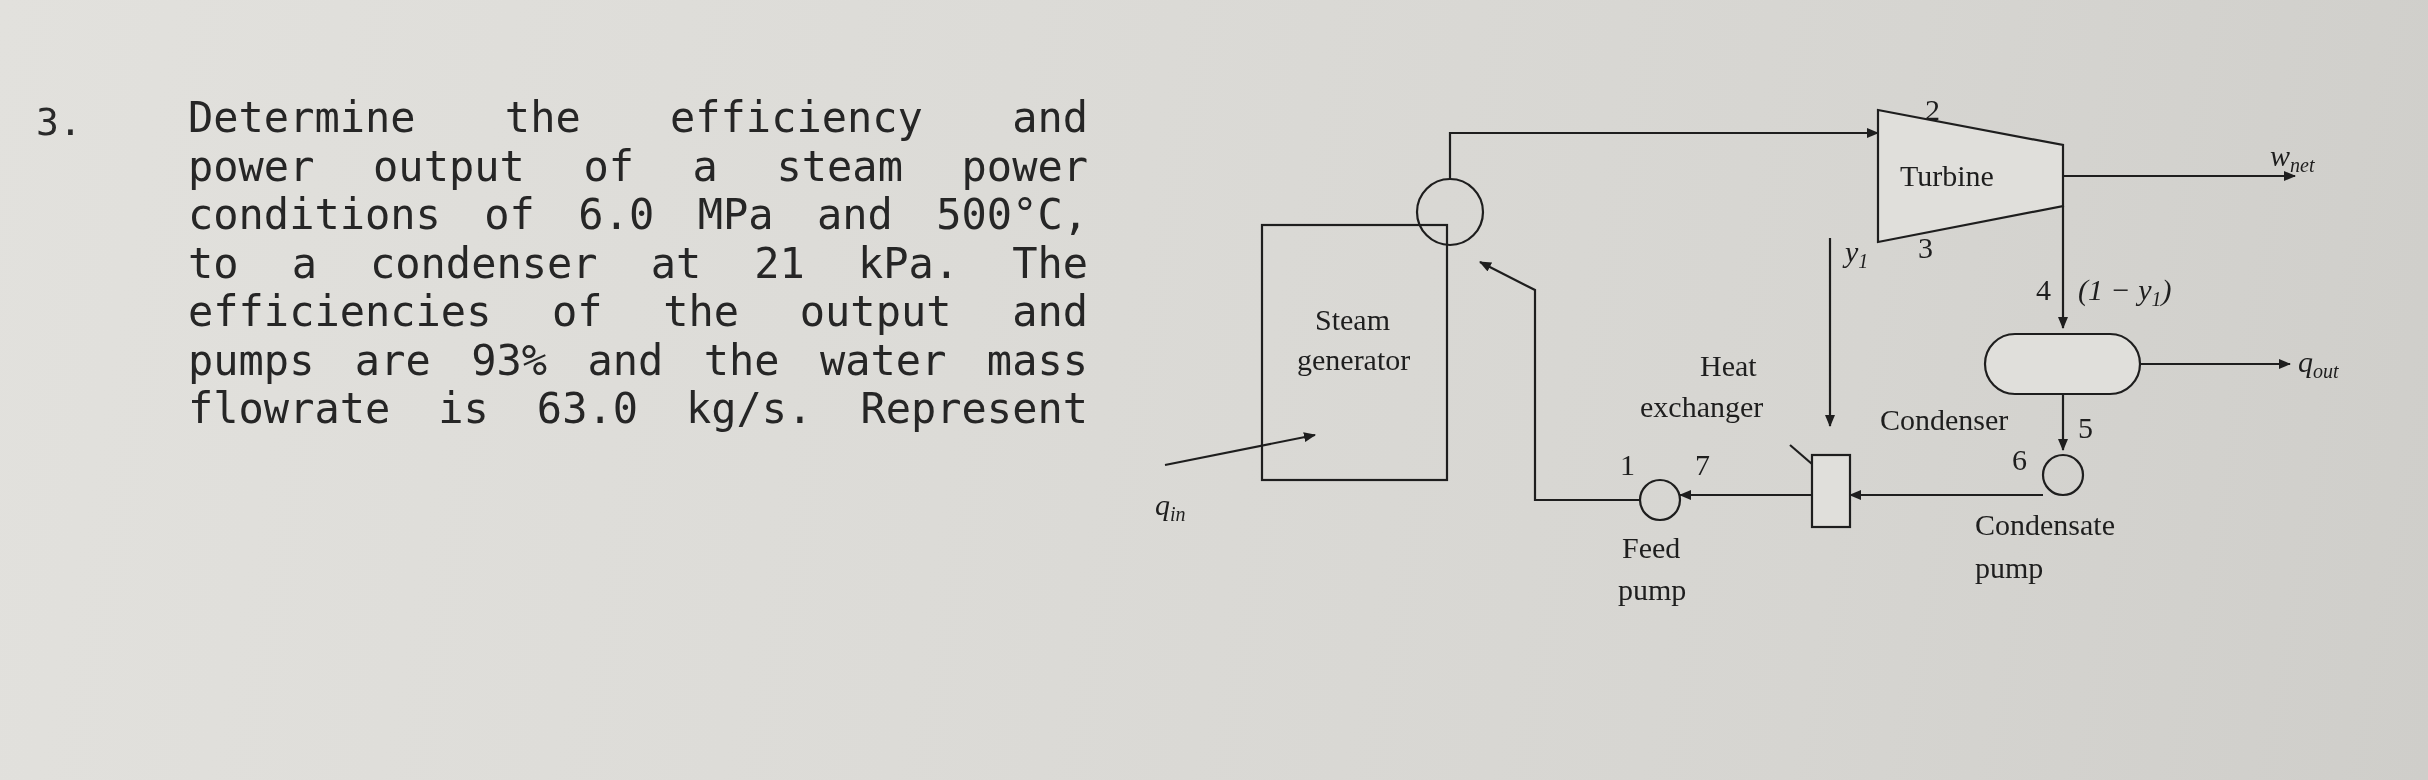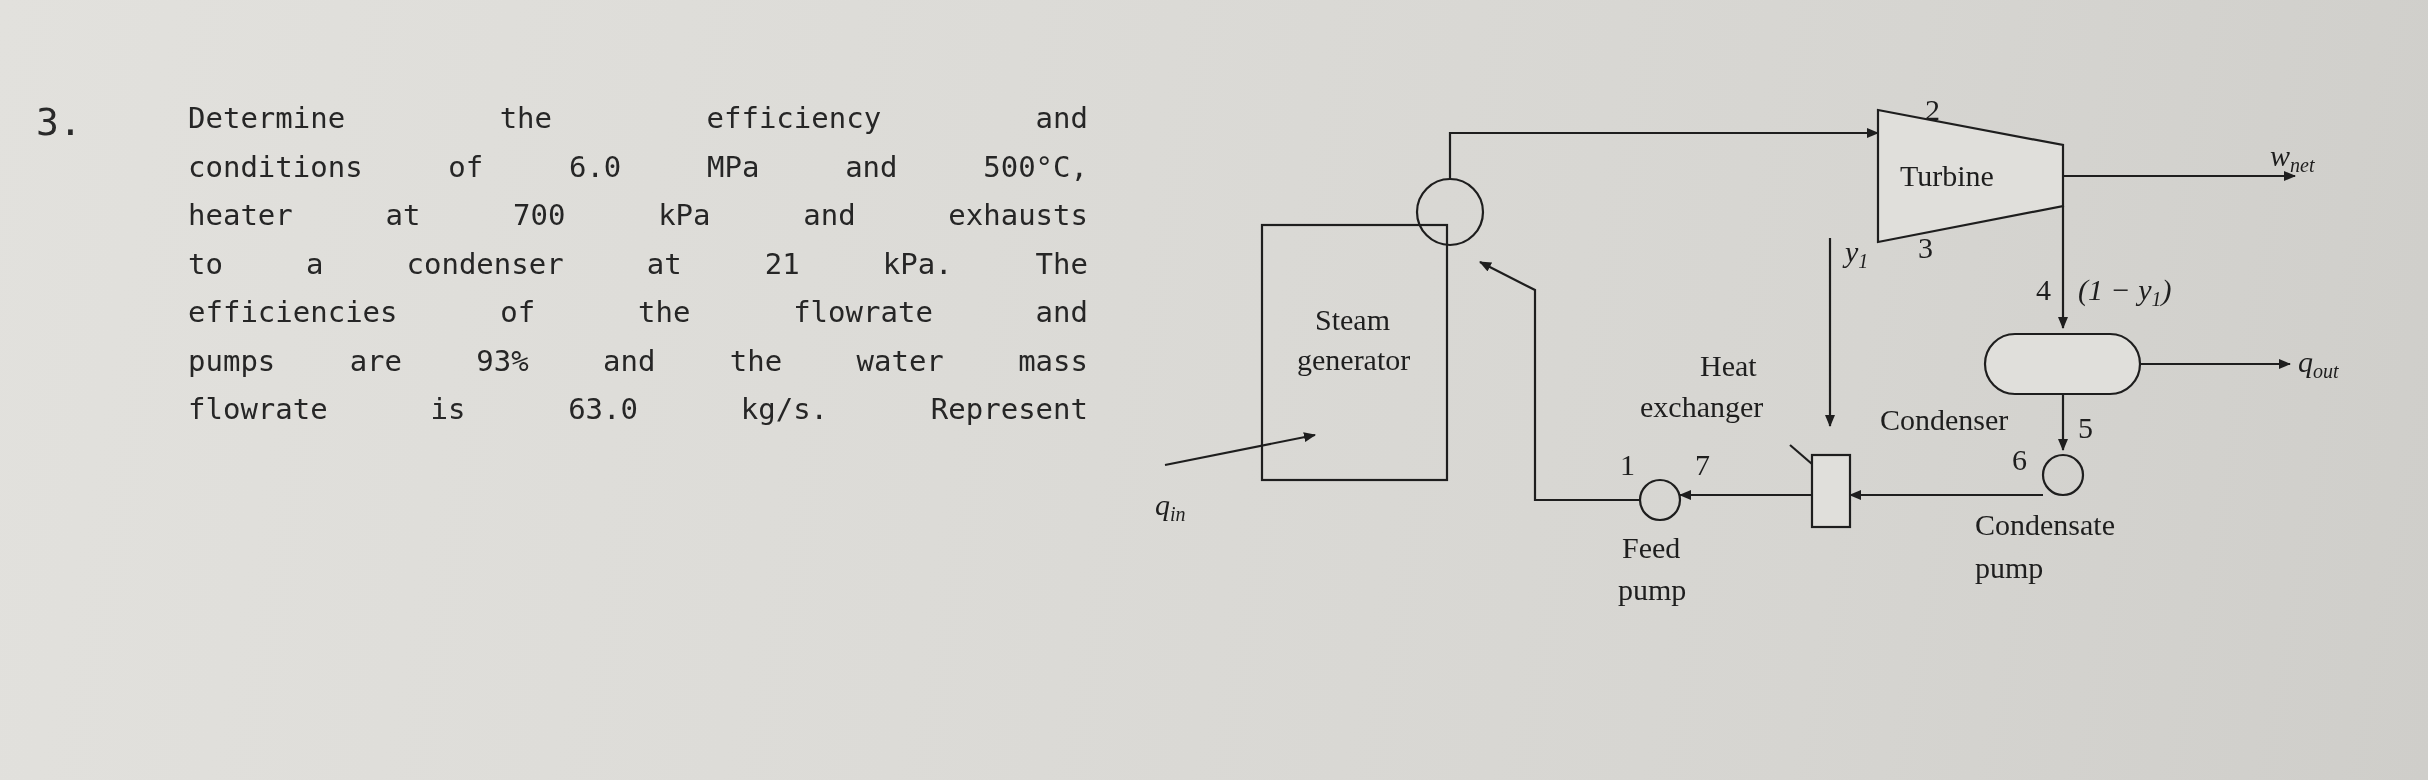--- a/index.html
+++ b/index.html
@@ -8,41 +8,41 @@
     background: linear-gradient(100deg, #e2e1dd 0%, #dcdbd7 40%, #d6d5d1 75%, #cfceca 100%);
     position: relative;
     font-family: "Liberation Serif", serif;
   }
   .problem-number {
     position: absolute; left: 36px; top: 100px;
     font-family: "DejaVu Sans Mono", monospace; font-size: 38px; color: #2a2a2a;
   }
   .problem-text {
     position: absolute; left: 188px; top: 94px; width: 900px;
-    font-family: "DejaVu Sans Mono", monospace; font-size: 29px; line-height: 48.5px;
+    font-family: "DejaVu Sans Mono", monospace; font-size: 42px; line-height: 48.5px;
     color: #262626;
   }
   .problem-line { display: block; white-space: pre; text-align: justify; text-align-last: justify; }
   .problem-line.last { text-align-last: left; }
   svg#diagram { position: absolute; left: 0; top: 0; }
   .lbl { font-family: "Liberation Serif", serif; font-size: 30px; fill: #1e1e1e; }
   .lbl-i { font-family: "Liberation Serif", serif; font-style: italic; font-size: 30px; fill: #1e1e1e; }
   .sub { font-size: 20px; }
 </style>
 </head>
 <body>
 
 <div class="problem-number">3.</div>
 
 <div class="problem-text">
   <span class="problem-line">Determine the efficiency and</span>
+  <span class="problem-line">power output of a steam power</span>
   <span class="problem-line">conditions of 6.0 MPa and 500°C,</span>
-  <span class="problem-line">heater at 700 kPa and exhausts</span>
   <span class="problem-line">to a condenser at 21 kPa. The</span>
-  <span class="problem-line">efficiencies of the flowrate and</span>
+  <span class="problem-line">efficiencies of the output and</span>
   <span class="problem-line">pumps are 93% and the water mass</span>
   <span class="problem-line">flowrate is 63.0 kg/s. Represent</span>
 </div>
 
 <svg id="diagram" width="2428" height="780" viewBox="0 0 2428 780">
   <defs>
     <marker id="arr" markerWidth="12" markerHeight="10" refX="11" refY="5" orient="auto" markerUnits="userSpaceOnUse">
       <path d="M0,0 L12,5 L0,10 Z" fill="#1e1e1e"></path>
     </marker>
   </defs>

